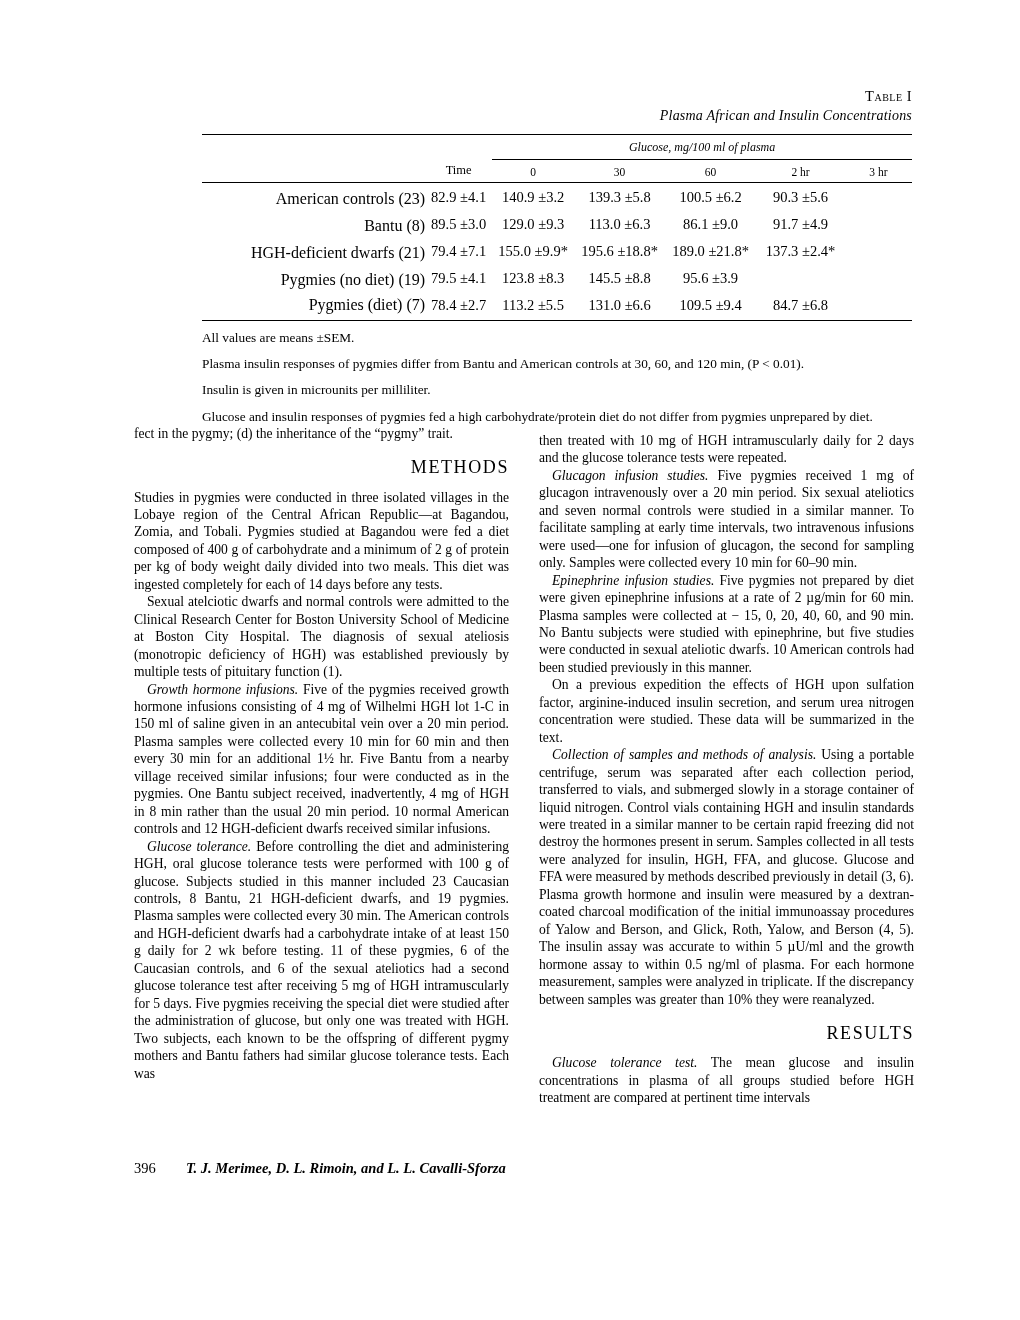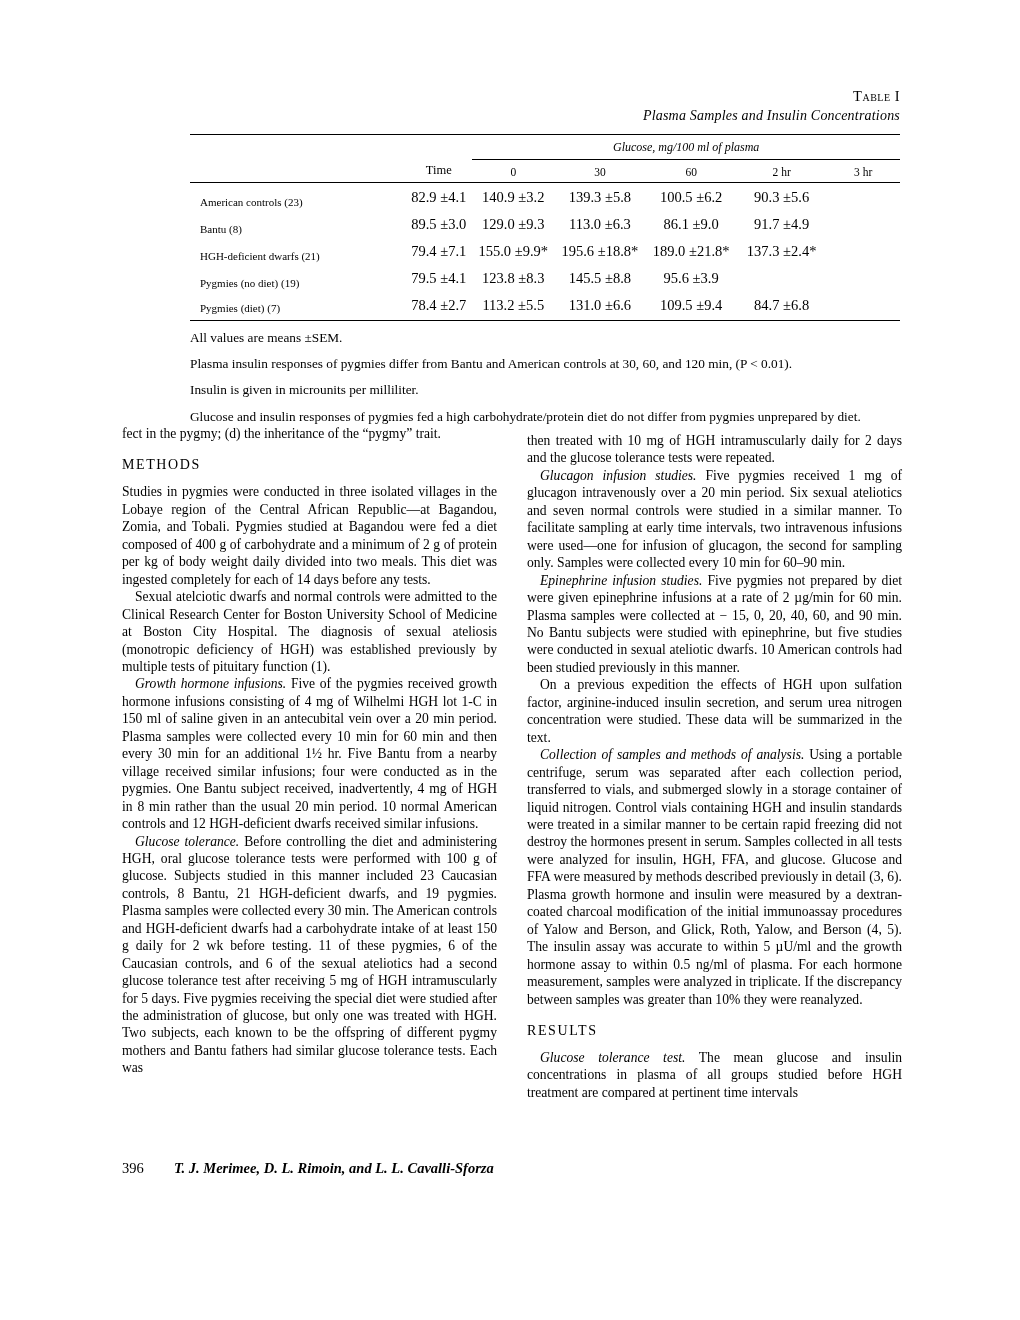--- a/index.html
+++ b/index.html
@@ -10,21 +10,21 @@
   body {
     width: 1020px;
     height: 1320px;
     font-family: "Liberation Serif", serif;
     color: #000000;
     position: relative;
     overflow: hidden;
   }
   .page {
     position: absolute;
-    left: 0; top: 0;
+    left: 12px; top: 0;
     width: 967px;
     height: 1320px;
   }
 
   
   .table-block {
     position: absolute;
     left: 190px;
     top: 88px;
     width: 710px;
@@ -73,23 +73,23 @@
   }
   .colhead {
     text-align: center;
     font-size: 11.5px;
     font-weight: bold;
     padding: 3px 0 4px 0 !important;
     margin-top: 28px;
   }
   .colhead.timecol { font-weight: normal; font-size: 12.5px; }
   td.rowlabel {
-    text-align: left;
+    text-align: right;
     padding: 2.5px 0 2.5px 10px !important;
-    font-size: 11px;
+    font-size: 16px;
     white-space: nowrap;
   }
   td.val {
     text-align: center;
     font-size: 14.5px;
     padding: 5px 6px !important;
     white-space: nowrap;
   }
   tr.first-body td { padding-top: 6px !important; }
   tr.last-body td { padding-bottom: 6px !important; }
@@ -119,23 +119,23 @@
     text-align: justify;
   }
   .col.left { left: 0; }
   .col.right { left: 405px; margin-top: 7px; }
   .col p {
     margin: 0;
     text-indent: 13px;
   }
   .col p.noindent { text-indent: 0; }
   .col h2 {
-    font-size: 14px;
+    font-size: 18px;
     font-weight: normal;
-    text-align: left;
+    text-align: right;
     letter-spacing: 1.6px;
     margin: 14px 0 9px 0;
   }
   .runin { font-style: italic; }
 
   
   .footer {
     position: absolute;
     left: 122px;
     top: 1160px;
@@ -153,21 +153,21 @@
 </style>
 </head>
 <body>
 
 <div class="page">
 
   <div class="table-block">
 
     <div class="table-caption-wrap">
       <span class="table-number">Table I</span>
-      <span class="table-title">Plasma Samples and Insulin Concentrations</span>
+      <span class="table-title">Plasma African and Insulin Concentrations</span>
     </div>
 
     <table class="data">
       <colgroup>
         <col style="width:240px">
         <col style="width:62px">
         <col style="width:82px">
         <col style="width:92px">
         <col style="width:92px">
         <col style="width:92px">

